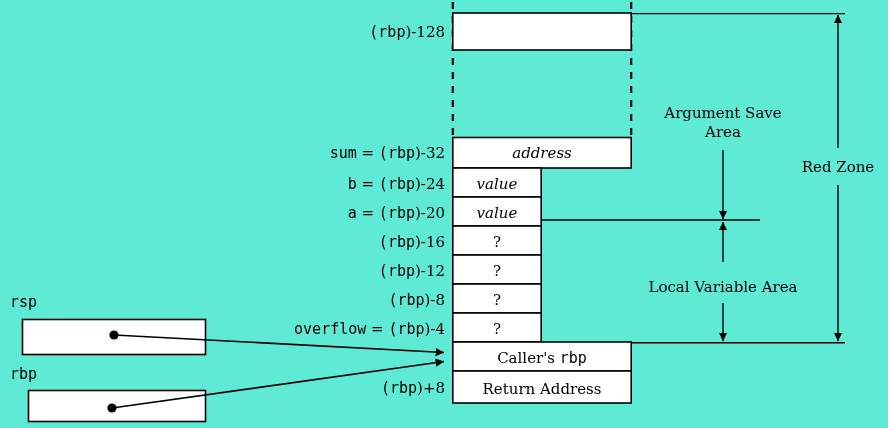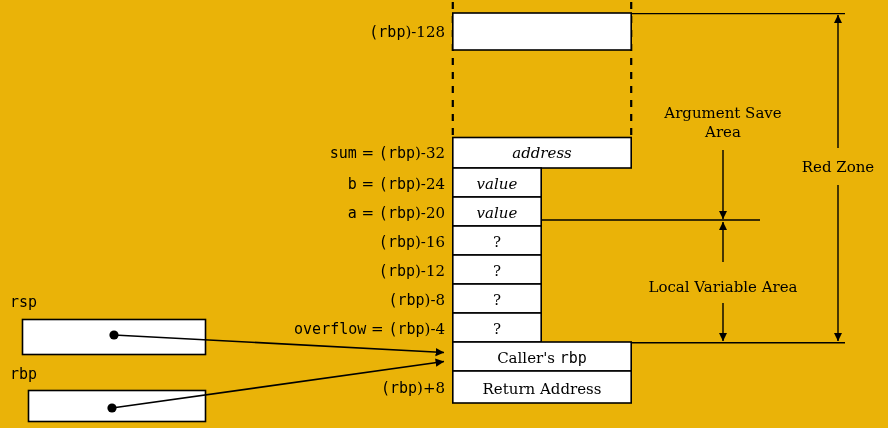--- a/index.html
+++ b/index.html
@@ -1,16 +1,16 @@
 <!DOCTYPE html>
 <html><head>
 <meta charset="utf-8">
 <style>
   html,body{margin:0;padding:0;background:#ffffff;}
-  #stage{position:relative;width:888px;height:428px;background:#eab308;overflow:hidden;}
+  #stage{position:relative;width:888px;height:428px;background:#5eead4;overflow:hidden;}
   svg{position:absolute;left:0;top:0;width:888px;height:428px;}
   text{fill:#000000;}
   .serif{font-family:"DejaVu Serif","Liberation Serif",serif;}
   .mono{font-family:"DejaVu Sans Mono","Liberation Mono",monospace;}
   .ital{font-family:"DejaVu Serif","Liberation Serif",serif;font-style:italic;}
   .lbl{font-size:15px;}
   .cell{font-size:15px;}
   .ann{font-size:15px;}
   .reg{font-size:15px;}
   .box{stroke:#000000;stroke-width:1.6px;fill:#ffffff;}

